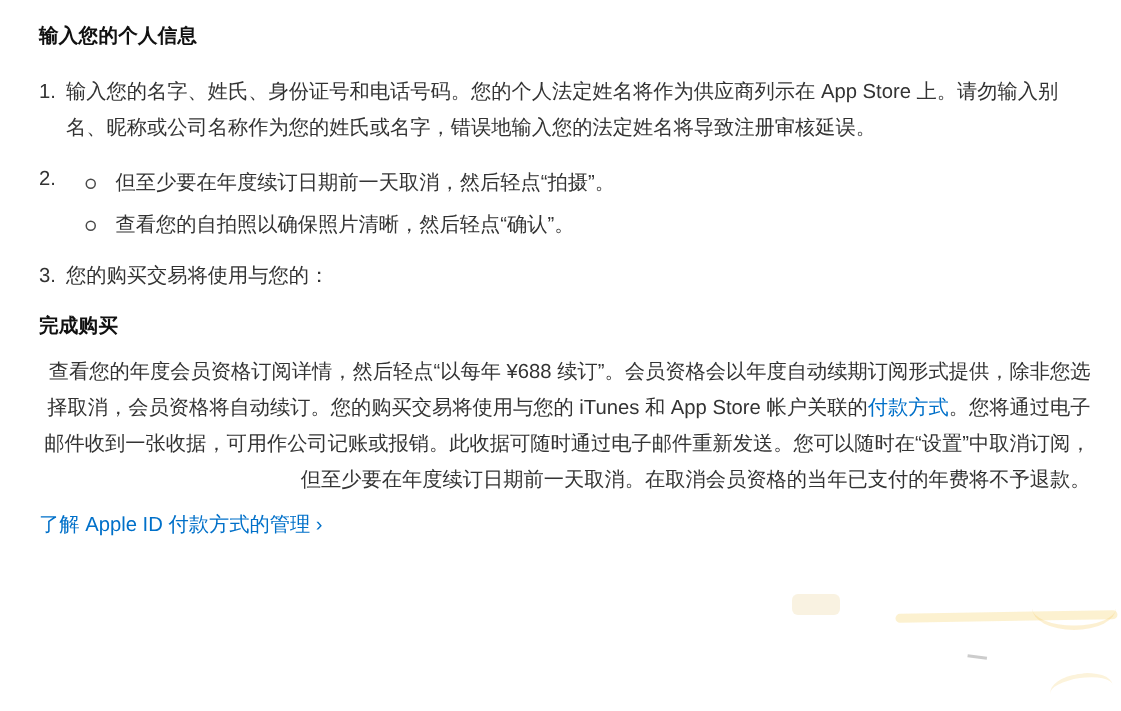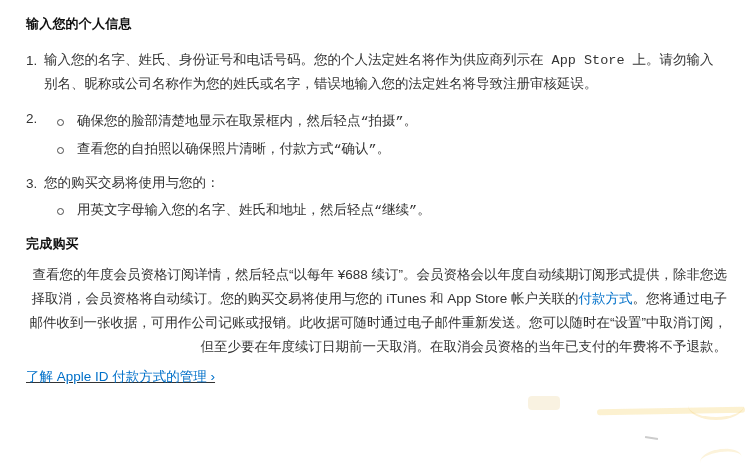--- a/index.html
+++ b/index.html
@@ -11,31 +11,31 @@
     overflow:hidden;position:relative;
   }
   .page{padding:13px 20px 0 26px;}
   .hd{
     font-size:13px;line-height:22px;font-weight:700;color:#111111;
     margin:0 0 14px 0;letter-spacing:.2px;
   }
   .hd2{margin-top:1px;margin-bottom:8px;}
   .step{display:flex;margin-bottom:10px;}
   .num{width:18px;flex:none;}
-  .sbody{flex:1;min-width:0;font-family:Liberation Mono, monospace;}
+  .sbody{flex:1;min-width:0;}
   .sub{display:flex;margin-top:4px;}
   .sub.first{margin-top:3px;}
   .dot{
     width:5px;height:5px;border:1.5px solid #4a4a4a;border-radius:50%;
     flex:none;margin:9px 13px 0 13px;box-sizing:content-box;background:transparent;
   }
   .subtext{flex:1;min-width:0;}
   a.link{color:#0070c9;text-decoration:none;cursor:pointer;}
   .para{margin:0;text-align:right;}
-  .learn{margin-top:6px;text-decoration:underline;}
+  .learn{margin-top:6px;}
   
   .smudge{position:absolute;pointer-events:none;}
   .sm-underline{left:597px;top:408px;width:148px;height:6px;background:rgba(245,213,110,.32);border-radius:3px;transform:rotate(-1deg);}
   .sm-arc1{left:688px;top:391px;width:56px;height:26px;border-bottom:3px solid rgba(243,201,92,.28);border-radius:50%;}
   .sm-arc2{left:700px;top:449px;width:42px;height:18px;border-top:3px solid rgba(243,201,92,.22);border-radius:50%;transform:rotate(-8deg);}
   .sm-dash{left:645px;top:437px;width:13px;height:2px;background:rgba(120,120,120,.38);transform:rotate(8deg);}
   .sm-blob{left:528px;top:396px;width:32px;height:14px;background:rgba(228,198,118,.22);border-radius:4px;}
 </style>
 </head>
 <body>
@@ -49,37 +49,33 @@
     <div class="sbody">
       <div>输入您的名字、姓氏、身份证号和电话号码。您的个人法定姓名将作为供应商列示在 App Store 上。请勿输入别名、昵称或公司名称作为您的姓氏或名字，错误地输入您的法定姓名将导致注册审核延误。</div>
     </div>
   </div>
 
   <div class="step">
     <span class="num">2.</span>
     <div class="sbody">
       <div class="sub first">
         <span class="dot"></span>
-        <div class="subtext">确保您的脸部清楚地显示在取景框内，然后轻点“拍摄”。</div>
+        <div class="subtext">但至少要在年度续订日期前一天取消，然后轻点“拍摄”。</div>
       </div>
       <div class="sub">
         <span class="dot"></span>
-        <div class="subtext">查看您的自拍照以确保照片清晰，付款方式“确认”。</div>
+        <div class="subtext">查看您的自拍照以确保照片清晰，然后轻点“确认”。</div>
       </div>
     </div>
   </div>
 
   <div class="step">
     <span class="num">3.</span>
     <div class="sbody">
       <div>您的购买交易将使用与您的：</div>
-      <div class="sub first">
-        <span class="dot"></span>
-        <div class="subtext">用英文字母输入您的名字、姓氏和地址，然后轻点“继续”。</div>
-      </div>
     </div>
   </div>
 
   <h2 class="hd hd2">完成购买</h2>
 
   <p class="para"><span>查看您的年度会员资格订阅详情，然后轻点“以每年 ¥688 续订”。会员资格会以年度自动续期订阅形式提供，除非您选择取消，会员资格将自动续订。您的购买交易将使用与您的 iTunes 和 App Store 帐户关联的</span><a class="link">付款方式</a><span>。您将通过电子邮件收到一张收据，可用作公司记账或报销。此收据可随时通过电子邮件重新发送。您可以随时在“设置”中取消订阅，但至少要在年度续订日期前一天取消。在取消会员资格的当年已支付的年费将不予退款。</span></p>
 
   <div class="learn">
     <a class="link">了解 Apple ID 付款方式的管理 ›</a>
   </div>

